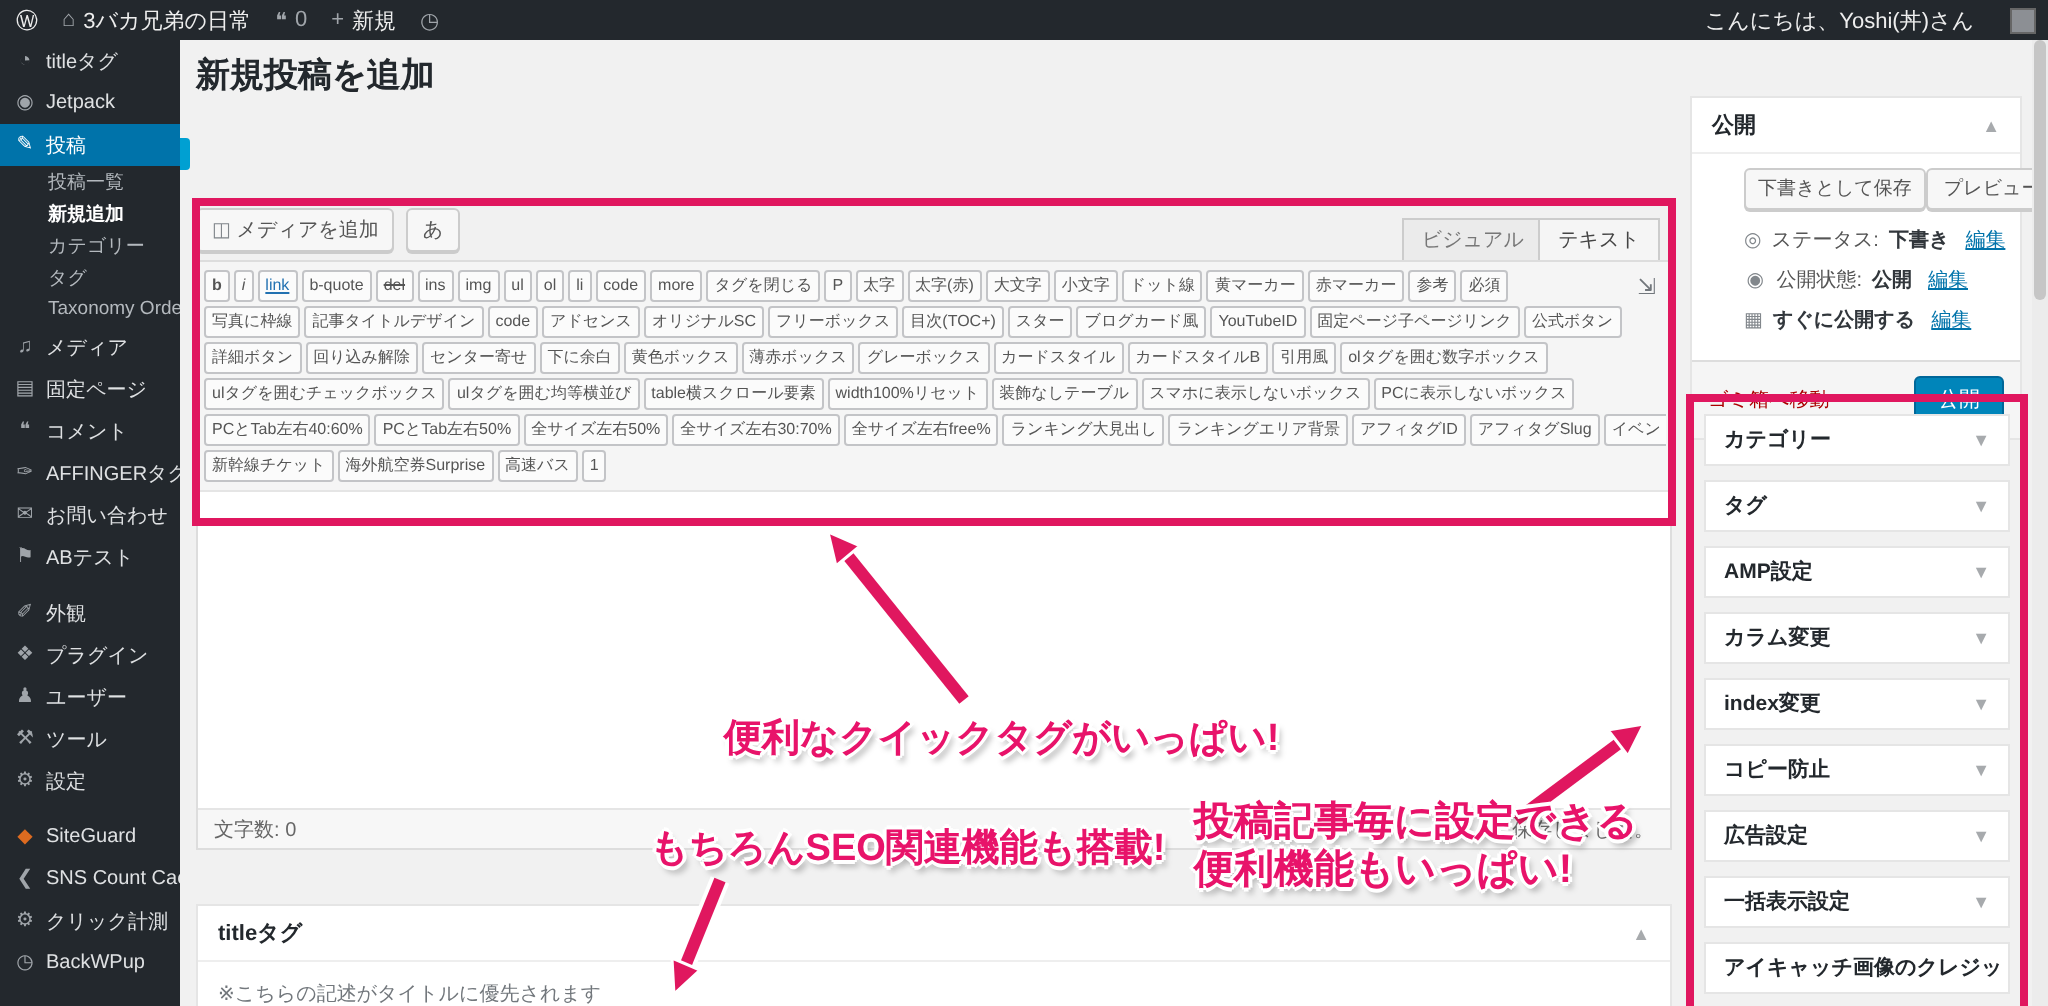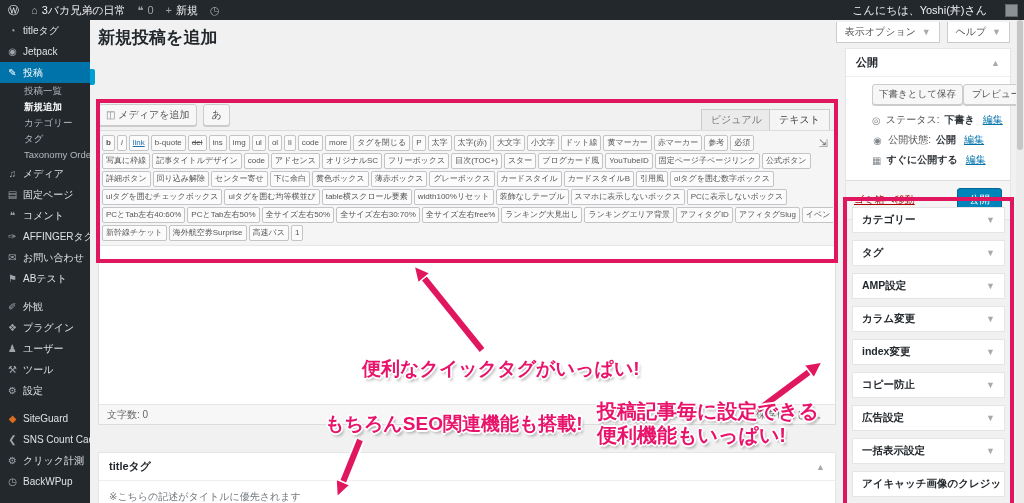--- a/index.html
+++ b/index.html
@@ -71,21 +71,21 @@
   #publish-panel { position:absolute; left:755px; top:28px; width:166px; background:#fff; border:1px solid #e5e5e5; }
   #publish-panel .panel-head { border-bottom:1px solid #eee; }
   #publish-body { padding:7px 26px; }
   #publish-body .btn-row { display:flex; justify-content:space-between; margin-bottom:8px; }
   .misc-row { display:flex; align-items:center; gap:5px; font-size:10px; color:#555; margin:6px 0; white-space:nowrap; }
   .misc-icon { color:#82878c; font-size:10px; width:12px; text-align:center; }
   .misc-strong { font-weight:bold; color:#32373c; }
   .edit-link { color:#0073aa; text-decoration:underline; cursor:pointer; margin-left:3px; }
   #publish-footer { display:flex; justify-content:space-between; align-items:center; background:#f5f5f5;
     border-top:1px solid #ddd; padding:7px 8px; }
-  #trash-link { color:#a00; font-size:10px; text-decoration:underline; cursor:pointer;text-align:right; }
+  #trash-link { color:#a00; font-size:10px; cursor:pointer;text-align:right; }
   #publish-btn { background:#0085ba; border:1px solid #006799; color:#fff; font-size:10.5px; padding:4px 11px;
     border-radius:3px; cursor:pointer; box-shadow:0 1px 0 #006799; }
 
   #side-box { position:absolute; left:753px; top:177px; width:171px; height:330px; border:4px solid #e0175f; padding:6px 5px; }
   .side-panel { background:#fff; border:1px solid #e5e5e5; height:26px; margin-bottom:7px; display:flex;
     justify-content:space-between; align-items:center; padding:0 9px; font-size:10.5px; font-weight:bold;
     color:#23282d; cursor:pointer; white-space:nowrap; overflow:hidden; }
 
   
   #qt-box { position:absolute; left:96px; top:99px; width:742px; height:164px; border:4px solid #e0175f; z-index:10; pointer-events:none; }
@@ -249,30 +249,20 @@
   </div>
 
   <div id="titletag-panel">
     <div class="panel-head">
       <span>titleタグ</span>
       <span class="panel-caret">▲</span>
     </div>
     <div id="titletag-note">※こちらの記述がタイトルに優先されます</div>
   </div>
 
-  <div id="screen-btns">
-    <span class="screen-btn">
-      <span>表示オプション</span>
-      <span class="panel-caret">▼</span>
-    </span>
-    <span class="screen-btn">
-      <span>ヘルプ</span>
-      <span class="panel-caret">▼</span>
-    </span>
-  </div>
 
   <div id="publish-panel">
     <div class="panel-head">
       <span>公開</span>
       <span class="panel-caret">▲</span>
     </div>
     <div id="publish-body">
       <div class="btn-row">
         <button class="wp-btn" style="font-size:9.5px;padding:3px 6px;">下書きとして保存</button>
         <button class="wp-btn" style="font-size:9.5px;padding:3px 8px;">プレビュー</button>

